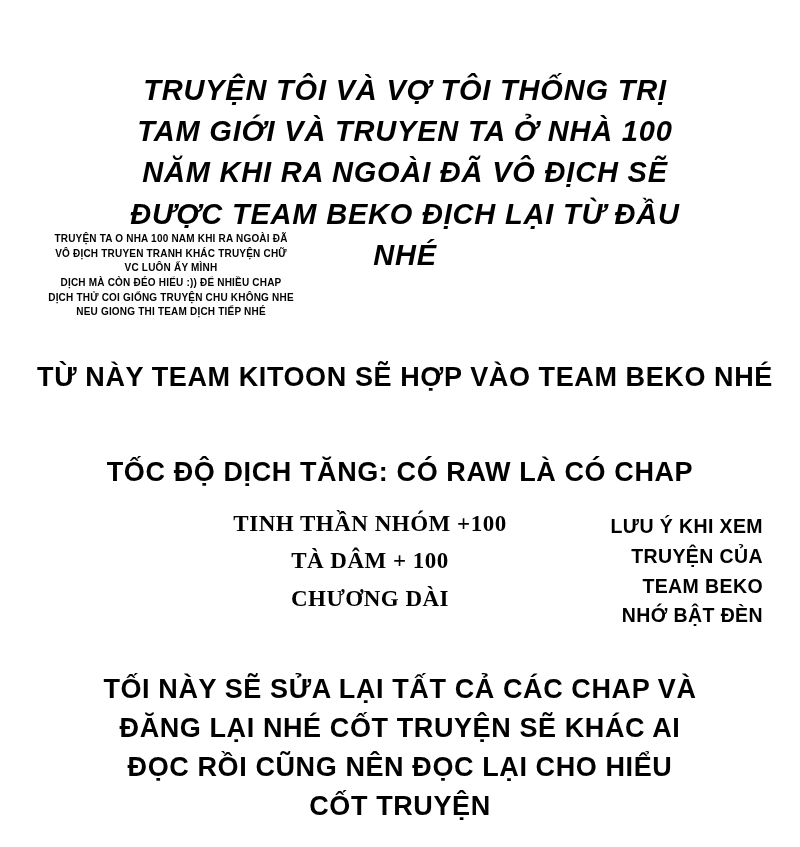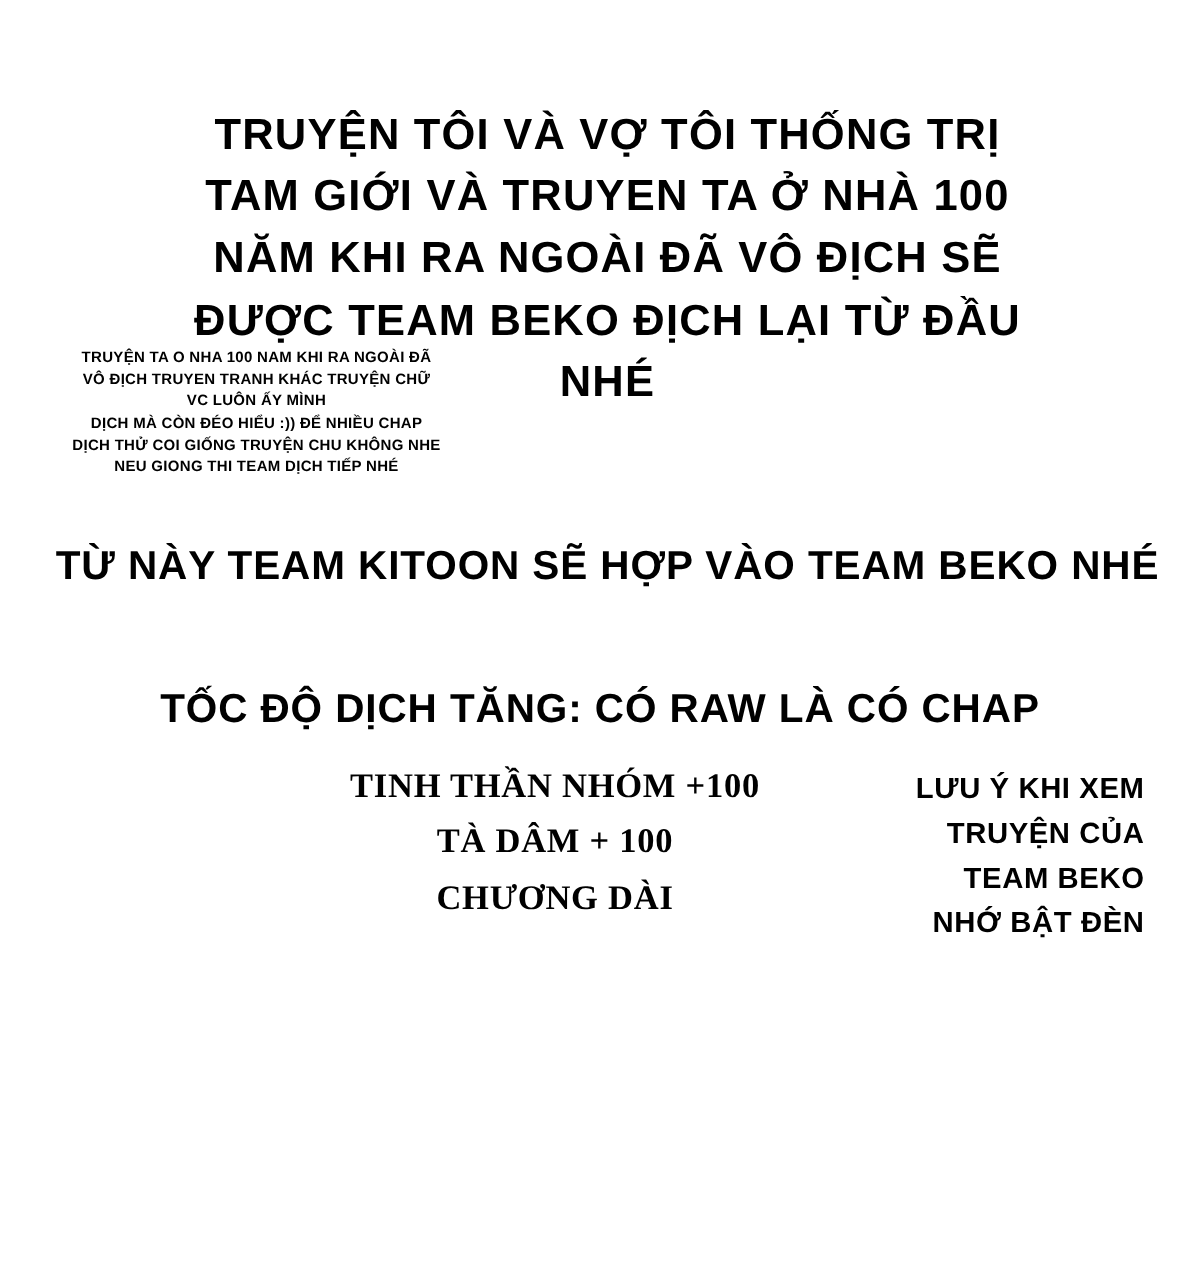--- a/index.html
+++ b/index.html
@@ -30,20 +30,21 @@
   }
 
   
   #main-title {
     left: 60px;
     top: 70px;
     width: 690px;
     font-size: 29px;
     line-height: 1.42;
     letter-spacing: 0.8px;
+    font-style: italic;
   }
 
   
   #side-note {
     left: 6px;
     top: 232px;
     width: 330px;
     font-size: 10px;
     line-height: 1.47;
     font-weight: 700;
@@ -124,14 +125,18 @@
 
   <div class="blk" id="stats-block">TINH THẦN NHÓM +100
 TÀ DÂM + 100
 CHƯƠNG DÀI</div>
 
   <div class="blk" id="warn-block">LƯU Ý KHI XEM
 TRUYỆN CỦA
 TEAM BEKO
 NHỚ BẬT ĐÈN</div>
 
+  <div class="blk" id="footer-note">TỐI NÀY SẼ SỬA LẠI TẤT CẢ CÁC CHAP VÀ
+ĐĂNG LẠI NHÉ CỐT TRUYỆN SẼ KHÁC AI
+ĐỌC RỒI CŨNG NÊN ĐỌC LẠI CHO HIỂU
+CỐT TRUYỆN</div>
 
 </div>
 
 </body></html>

